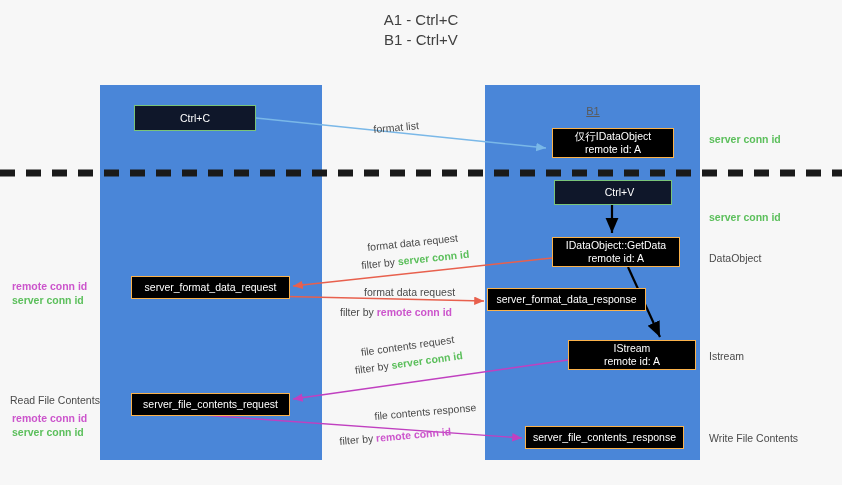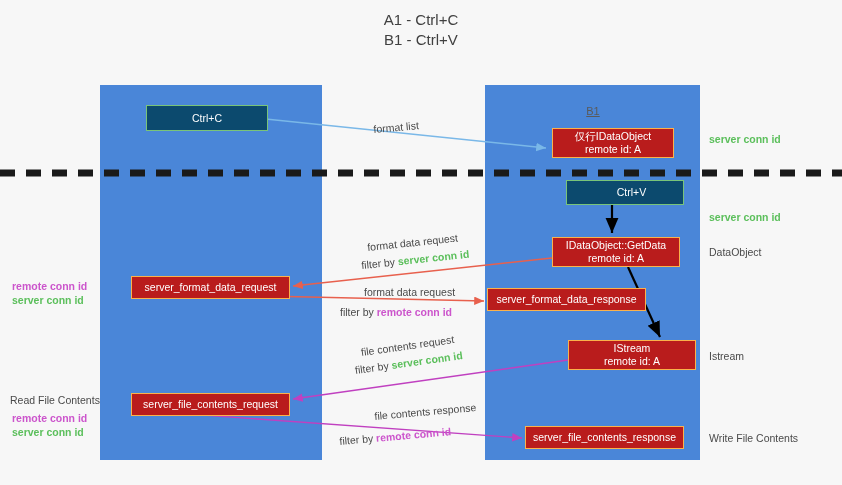--- a/index.html
+++ b/index.html
@@ -30,22 +30,22 @@
   #lane-b1{left:485px;top:85px;width:215px;height:375px;}
 
   
   .box{
     position:absolute;box-sizing:border-box;
     display:flex;align-items:center;justify-content:center;
     flex-direction:column;
     color:#ffffff;font-size:10.5px;line-height:13px;text-align:center;
     border:1px solid rgba(255,255,255,.35);
   }
-  .box.green{background:#0c4a6e;border-color:#79c479;margin-left:12px;}
-  .box.orange{background:#b91c1c;border-color:#fbb24b;}
+  .box.green{background:#0f172a;border-color:#79c479;}
+  .box.orange{background:#000000;border-color:#fbb24b;}
 
   
   .lbl{position:absolute;color:#4a4a4a;font-size:10.5px;line-height:14px;white-space:nowrap;}
   .lbl.rot{transform-origin:left bottom;}
   .green-t{color:#5bbf5b;font-weight:bold;}
   .mag-t{color:#cc55cc;font-weight:bold;}
   .side{position:absolute;font-size:10.5px;line-height:14px;white-space:nowrap;color:#4a4a4a;}
   .side .g{color:#5bbf5b;font-weight:bold;}
   .side .m{color:#cc55cc;font-weight:bold;}
 </style>
@@ -163,21 +163,21 @@
   <div class="lbl rot" style="left:340px;top:434px;transform:rotate(-5deg);">
     <span>filter by </span><span class="mag-t">remote conn id</span>
   </div>
 
   <div class="side" style="left:709px;top:132px;">
     <span class="g">server conn id</span>
   </div>
   <div class="side" style="left:709px;top:210px;">
     <span class="g">server conn id</span>
   </div>
-  <div class="side" style="left:709px;top:245px;">DataObject</div>
+  <div class="side" style="left:709px;top:251px;">DataObject</div>
   <div class="side" style="left:709px;top:349px;">Istream</div>
   <div class="side" style="left:709px;top:431px;">Write File Contents</div>
 
   <div class="side" style="left:12px;top:279px;">
     <div><span class="m">remote conn id</span></div>
     <div><span class="g">server conn id</span></div>
   </div>
 
   <div class="side" style="left:10px;top:393px;">Read File Contents</div>
   <div class="side" style="left:12px;top:411px;">

